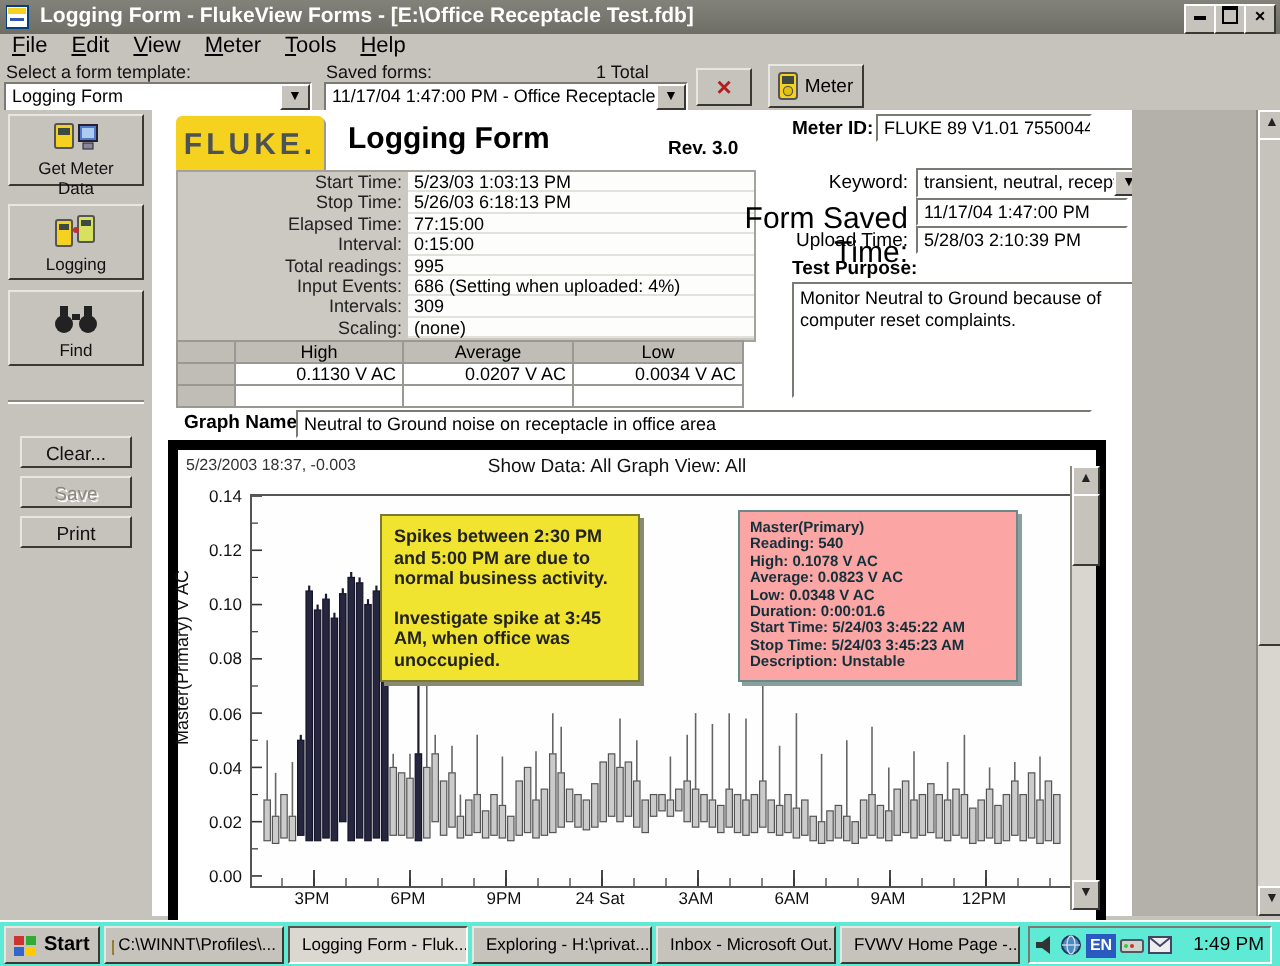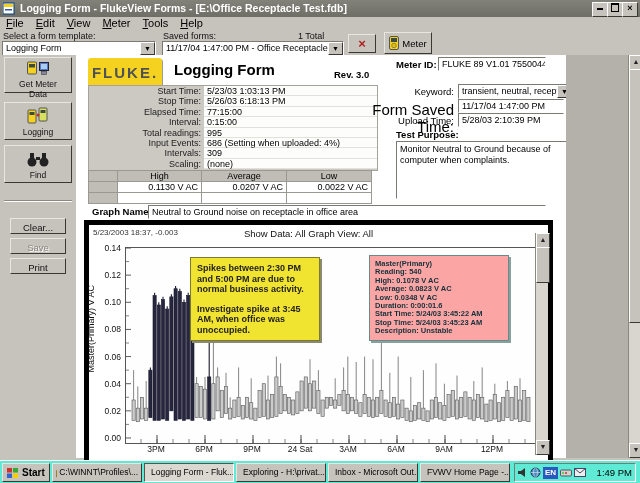--- a/index.html
+++ b/index.html
@@ -185,42 +185,42 @@
           <tr>
         <td class="corner"></td>
         <td class="hd">High</td>
         <td class="hd">Average</td>
         <td class="hd">Low</td>
       </tr>
       <tr>
         <td class="corner"></td>
         <td class="val">0.1130 V AC</td>
         <td class="val">0.0207 V AC</td>
-        <td class="val">0.0022 V AC</td>
+        <td class="val">0.0034 V AC</td>
       </tr>
       <tr>
         <td class="corner"></td>
             <td class="val"></td>
             <td class="val"></td>
             <td class="val"></td>
       </tr>
     </tbody>
       </table>
 
     <span class="abs" style="left:330px;top:31px;width:48px;text-align:right;font-size:9.5px">Keyword:</span>
     <div class="combo" style="left:382px;top:29px;width:113px;height:13px">
       <span class="cval">transient, neutral, receptacle</span>
       <span class="carrow">▼</span>
     </div>
     <span class="abs" style="left:290px;top:46px;width:88px;text-align:right;font-size:15px">Form Saved Time:</span>
     <div class="abs field" style="left:382px;top:44px;width:98px;height:12px">11/17/04 1:47:00 PM</div>
     <span class="abs" style="left:290px;top:60px;width:88px;text-align:right;font-size:9.5px">Upload Time:</span>
     <div class="abs field" style="left:382px;top:58px;width:98px;height:12px">5/28/03 2:10:39 PM</div>
     <span class="abs blabel" style="left:320px;top:74px">Test Purpose:</span>
-    <div class="abs field" style="left:320px;top:86px;width:170px;height:54px;white-space:normal;line-height:11px;padding-top:2px">Monitor Neutral to Ground because of computer when complaints.</div>
+    <div class="abs field" style="left:320px;top:86px;width:170px;height:54px;white-space:normal;line-height:11px;padding-top:2px">Monitor Neutral to Ground because of computer reset complaints.</div>
 
     <span class="abs blabel" style="left:16px;top:151px">Graph Name:</span>
     <div class="abs field" style="left:72px;top:150px;width:390px;height:12px">Neutral to Ground noise on receptacle in office area</div>
 
     <div class="abs graphpanel">
       <span class="readout">5/23/2003 18:37, -0.003</span>
       <span class="showdata">Show Data: All   Graph View: All</span>
       <div class="ylab">Master(Primary)    V AC</div>
       <div class="plotframe">
         <svg id="chart" width="412" height="195">

